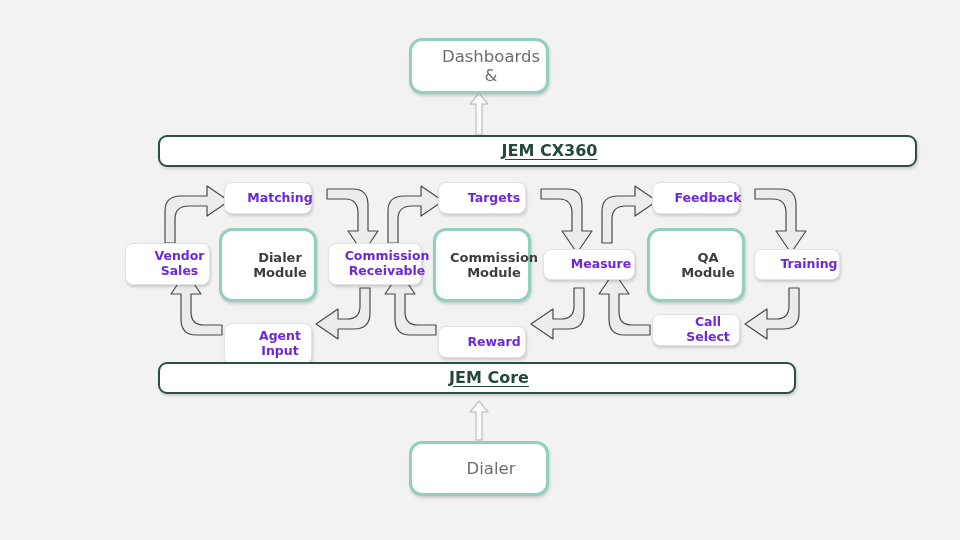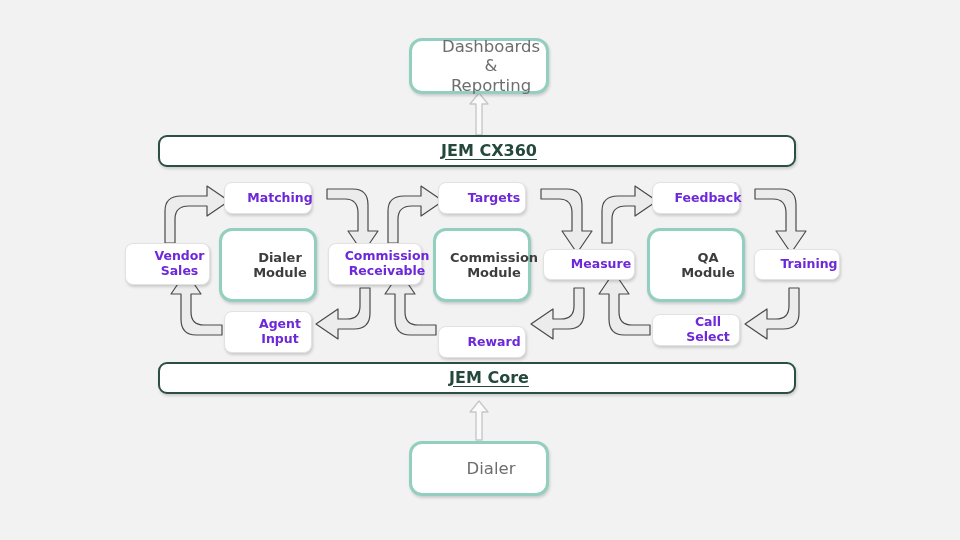--- a/index.html
+++ b/index.html
@@ -147,25 +147,24 @@
     </g>
 
     <g>
       <path class="block-arrow" d="M222,335 L196,335 Q181,335 181,319 L181,294 L171,294 L186,272 L201,294 L191,294 L191,312 Q191,325 204,325 L222,325 Z"></path>
     </g>
   </svg>
 
   <div class="node endpoint" style="left:409px; top:38px; width:140px; height:56px;">
     <div>
       <span>Dashboards &amp;</span>
-      <span>Reporting</span>
-    </div>
-  </div>
-
-  <div class="node bar" style="left:158px; top:135px; width:638px; height:32px;align-items:center;">
+    </div>
+  </div>
+
+  <div class="node bar" style="left:158px; top:135px; width:759px; height:32px;align-items:center;">
     <span>JEM CX360</span>
   </div>
 
   <div class="node pill" style="left:224px; top:182px; width:88px; height:32px;">
     <span>Matching</span>
   </div>
 
   <div class="node pill" style="left:438px; top:182px; width:88px; height:32px;">
     <span>Targets</span>
   </div>
@@ -210,21 +209,21 @@
     <div>
       <span>QA</span>
       <span>Module</span>
     </div>
   </div>
 
   <div class="node pill" style="left:754px; top:249px; width:86px; height:31px;">
     <span>Training</span>
   </div>
 
-  <div class="node pill" style="left:224px; top:311px; width:88px; height:42px;text-align:center;">
+  <div class="node pill" style="left:224px; top:323px; width:88px; height:42px;text-align:center;">
     <div>
       <span>Agent</span>
       <span>Input</span>
     </div>
   </div>
 
   <div class="node pill" style="left:438px; top:314px; width:88px; height:32px;margin-top:12px;">
     <span>Reward</span>
   </div>
 

